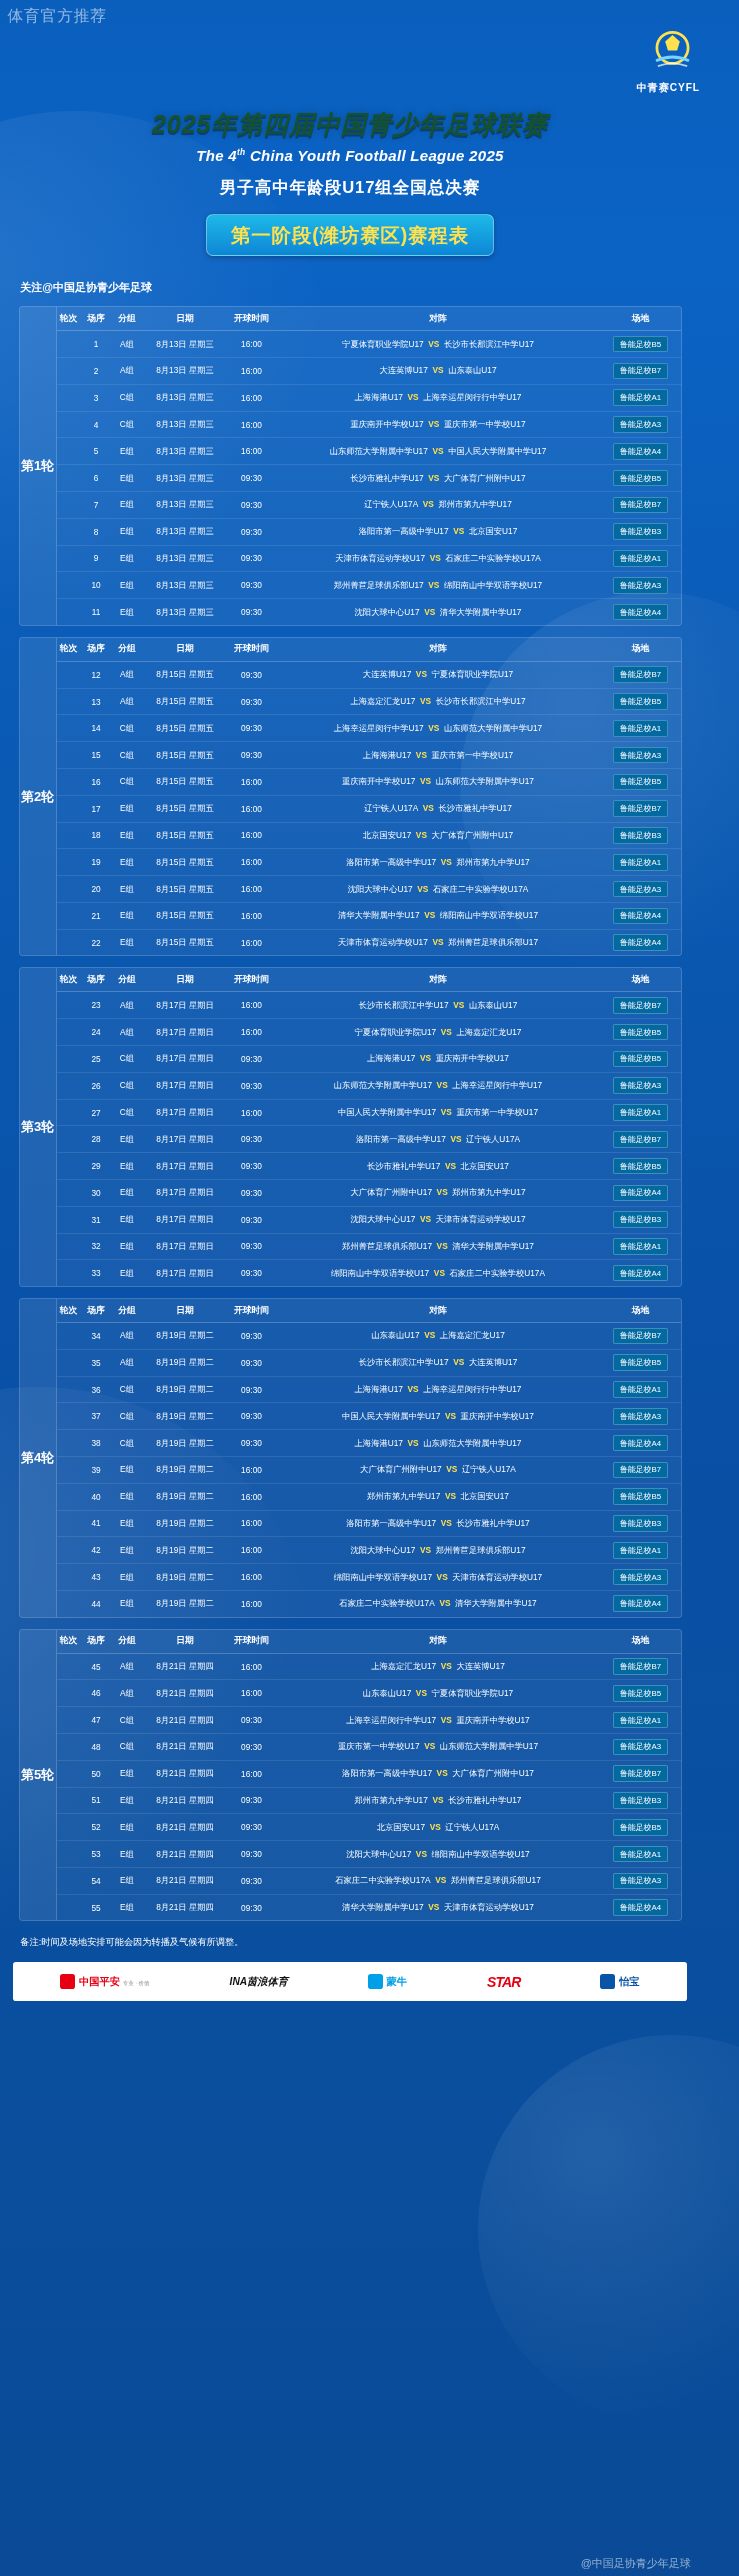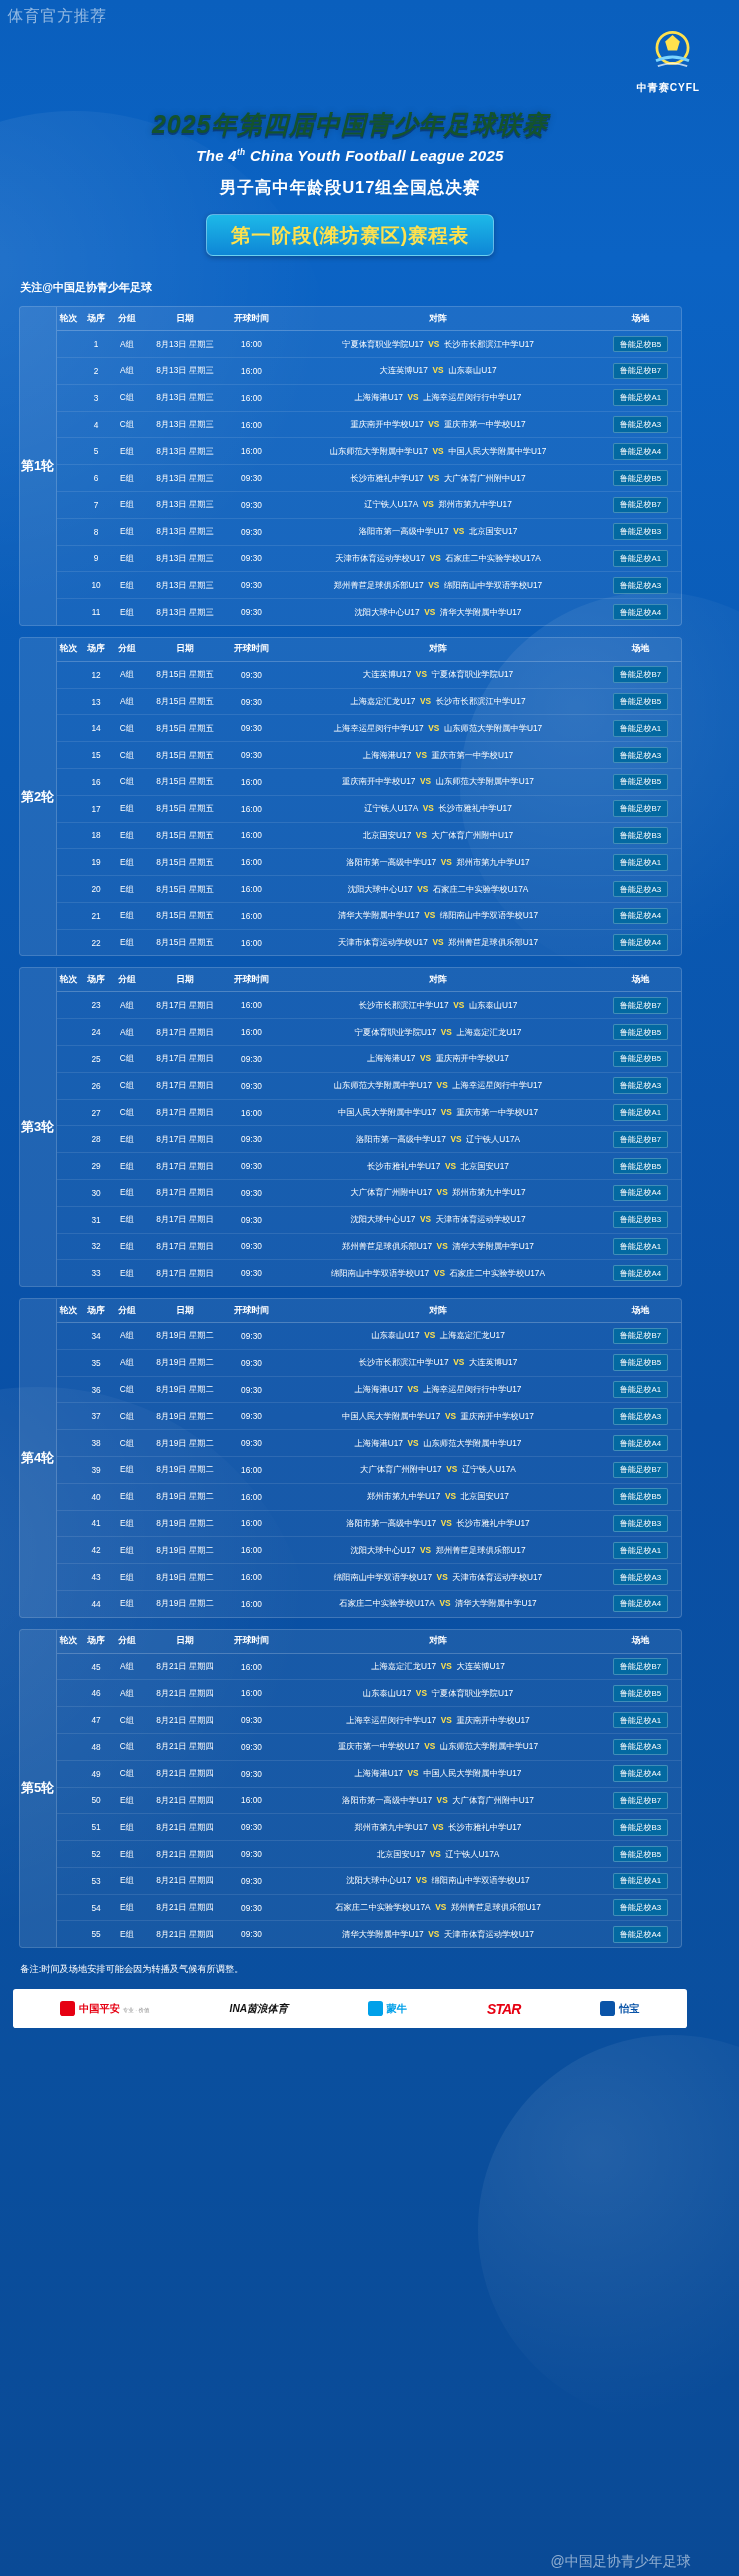--- a/index.html
+++ b/index.html
@@ -27,21 +27,21 @@
   .sw1 { width:518px; height:518px; left:-185px; top:111px; }
   .sw2 { width:388px; height:388px; right:-148px; top:592px; }
   .sw3 { width:555px; height:555px; left:-240px; top:1387px; }
   .sw4 { width:388px; height:388px; right:-166px; top:2035px; }
 
   .watermark-top {
     position:absolute; top:5.5px; left:7.4px; font-size:15.7px; color:rgba(255,255,255,.55);
     letter-spacing:0.9px;
   }
   .watermark-bottom {
-    position:absolute; bottom:5.5px; right:9.2px; font-size:14px; color:rgba(255,255,255,.55);
+    position:absolute; bottom:5.5px; right:9.2px; font-size:11px; color:rgba(255,255,255,.55);
   }
 
   
   header.head { text-align:center; padding-top:24px; position:relative; z-index:3;}
   .logo-wrap { display:flex; flex-direction:column; align-items:flex-end; }
   .logo-badge { width:55px; height:55px; position:relative; }
   .logo-text { font-size:10.2px; letter-spacing:0.9px; color:#fff; margin-top:1.8px; font-weight:bold;}
   .title-main {
     margin-top:13px;
     font-size:25px;
@@ -733,29 +733,20 @@
                 <td class="c-venue"><span class="venue-pill">鲁能足校A1</span></td>
               </tr>
               <tr>
                 <td class="c-no"></td>
                 <td class="c-no">48</td>
                 <td class="c-grp">C组</td>
                 <td class="c-date">8月21日 星期四</td>
                 <td class="c-time">09:30</td>
                 <td class="c-match"><span class="team">重庆市第一中学校U17</span><span class="vs">VS</span><span class="team">山东师范大学附属中学U17</span></td>
                 <td class="c-venue"><span class="venue-pill">鲁能足校A3</span></td>
-              </tr>
-              <tr>
-                <td class="c-no"></td>
-                <td class="c-no">49</td>
-                <td class="c-grp">C组</td>
-                <td class="c-date">8月21日 星期四</td>
-                <td class="c-time">09:30</td>
-                <td class="c-match"><span class="team">上海海港U17</span><span class="vs">VS</span><span class="team">中国人民大学附属中学U17</span></td>
-                <td class="c-venue"><span class="venue-pill">鲁能足校A4</span></td>
               </tr>
               <tr>
                 <td class="c-no"></td>
                 <td class="c-no">50</td>
                 <td class="c-grp">E组</td>
                 <td class="c-date">8月21日 星期四</td>
                 <td class="c-time">16:00</td>
                 <td class="c-match"><span class="team">洛阳市第一高级中学U17</span><span class="vs">VS</span><span class="team">大广体育广州附中U17</span></td>
                 <td class="c-venue"><span class="venue-pill">鲁能足校B7</span></td>
               </tr>

